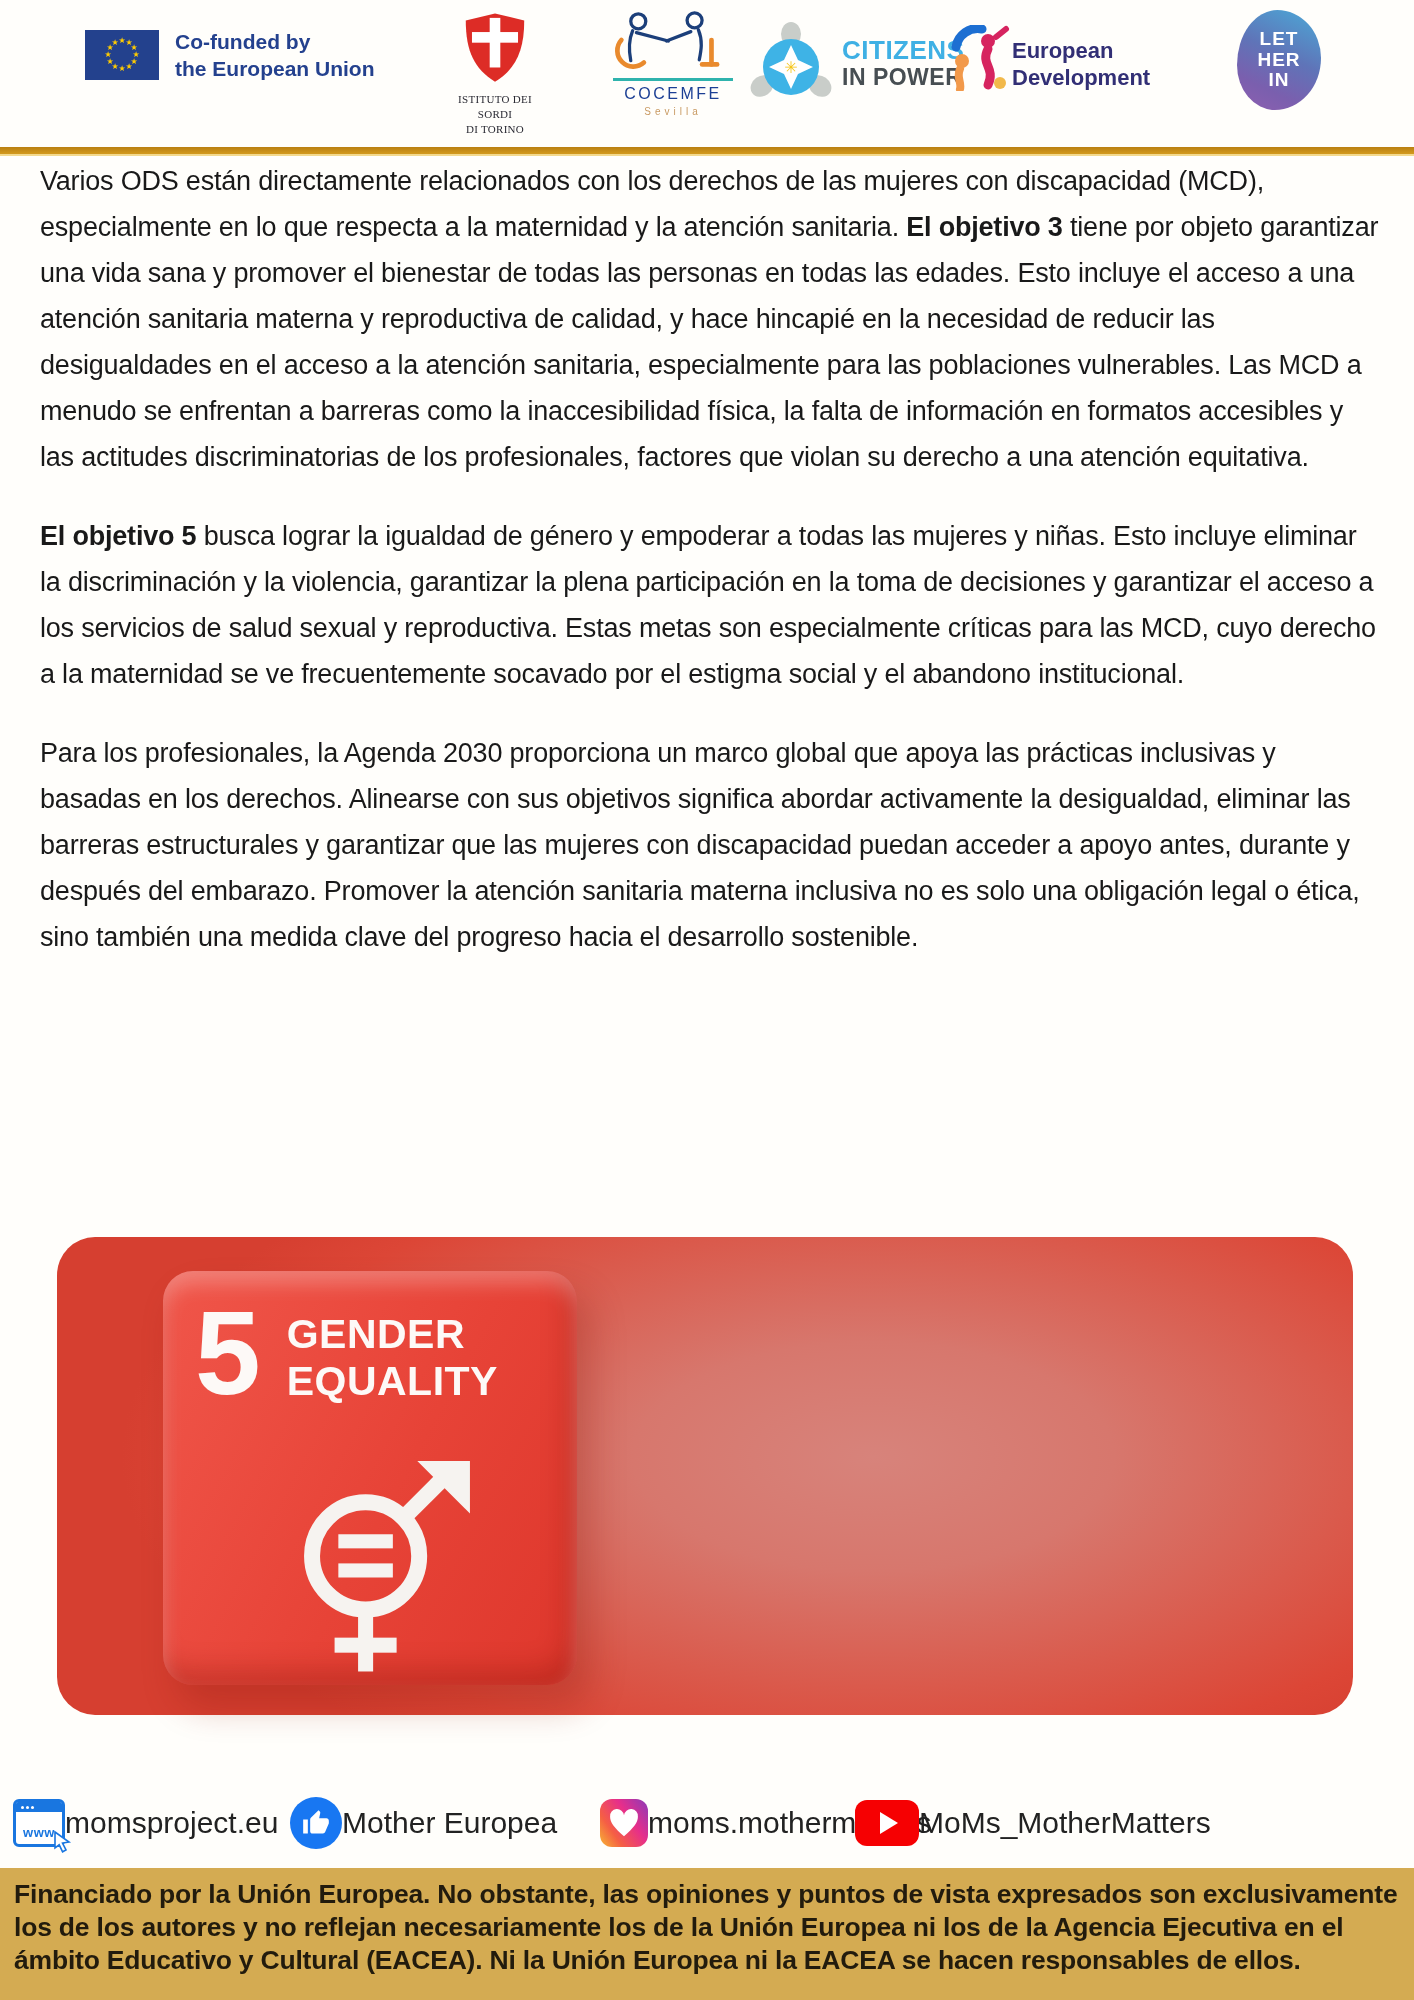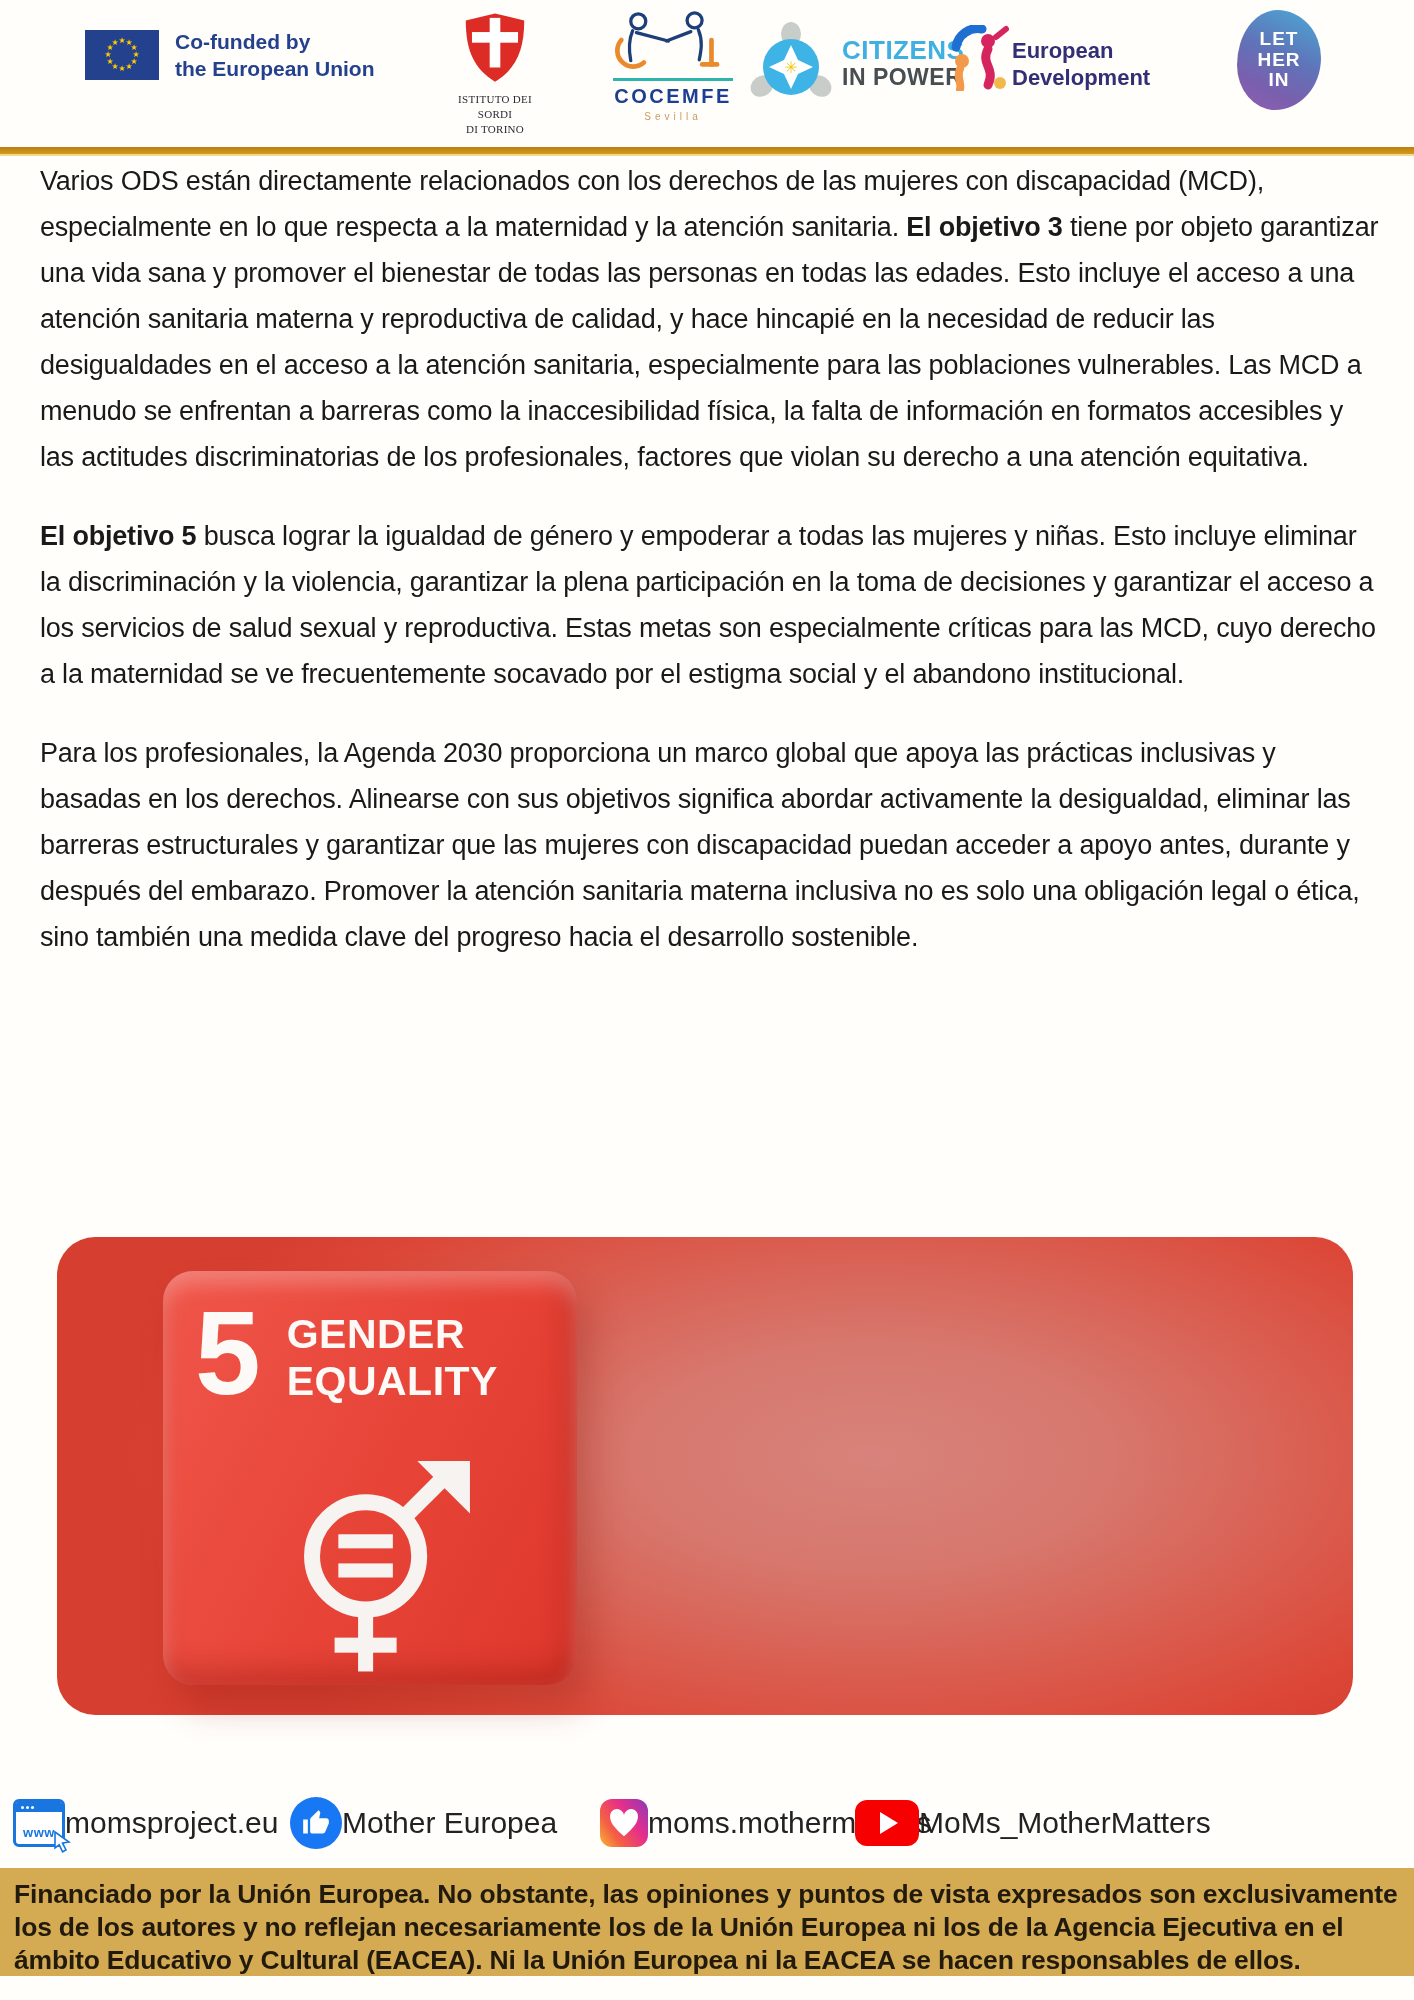--- a/index.html
+++ b/index.html
@@ -8,21 +8,21 @@
 
   
   .logo{position:absolute;}
   .eu-logo{left:85px;top:28px;display:flex;gap:16px;align-items:center;}
   .eu-text{font-size:21px;font-weight:bold;color:#24418e;line-height:1.3;}
   .istituto{left:440px;top:12px;width:110px;text-align:center;}
   .istituto-caption{margin-top:4px;font-family:"Liberation Serif",serif;font-size:11px;
                     color:#2a2a33;line-height:1.35;letter-spacing:.3px;}
   .cocemfe{left:598px;top:10px;width:150px;text-align:center;}
   .cocemfe-line{width:120px;height:3px;background:#2fb3ad;margin:2px auto 4px auto;}
-  .cocemfe-name{font-size:20px;font-weight:bold;color:#1c3f94;letter-spacing:2.5px;}
+  .cocemfe-name{font-size:16px;font-weight:normal;color:#1c3f94;letter-spacing:2.5px;}
   .cocemfe-sub{font-size:10px;color:#c99a63;letter-spacing:4px;margin-top:3px;}
   .citizens{left:750px;top:22px;display:flex;gap:10px;align-items:center;}
   .citizens-text div{font-weight:bold;line-height:1.05;}
   .cip1{font-size:26px;color:#3fb0e4;letter-spacing:.5px;}
   .cip2{font-size:23px;color:#474e52;letter-spacing:.5px;}
   .eudev{left:948px;top:25px;display:flex;gap:0;align-items:flex-end;}
   .eudev-text{font-size:22px;font-weight:bold;color:#322f75;line-height:1.2;}
   .letherin{left:1237px;top:10px;width:84px;height:100px;
             background:linear-gradient(205deg,#4da4d4 5%,#5f74b8 45%,#7a5fae 75%,#8e5fb0 100%);
             border-radius:48% 52% 55% 45% / 55% 48% 52% 45%;
@@ -71,21 +71,21 @@
           background:linear-gradient(55deg,#f7b733 0%,#f55f44 28%,#e62e8b 62%,#8a3ab9 100%);
           display:flex;align-items:center;justify-content:center;}
   .ig-tail{position:absolute;bottom:-5px;left:11px;width:14px;height:14px;background:#b5309c;
            transform:rotate(45deg);z-index:-1;}
   .yt-rect{width:64px;height:46px;border-radius:12px;background:#f60002;
            display:flex;align-items:center;justify-content:center;}
   .yt-triangle{width:0;height:0;border-left:18px solid #fff;
                border-top:11px solid transparent;border-bottom:11px solid transparent;margin-left:4px;}
 
   
-  .disclaimer{position:absolute;left:0;top:1868px;width:100%;height:108px;background:#d4ab52;}
+  .disclaimer{position:absolute;left:0;top:1868px;width:100%;height:132px;background:#d4ab52;}
   .disclaimer p{margin:0;padding:10px 16px 0 14px;font-size:26.5px;line-height:33px;
                 font-weight:600;color:#221b0d;letter-spacing:-0.2px;}
 </style>
 </head>
 <body>
 
 <div class="page">
 
   <div class="logo eu-logo">
     <svg width="74" height="50" viewBox="0 0 74 50">

